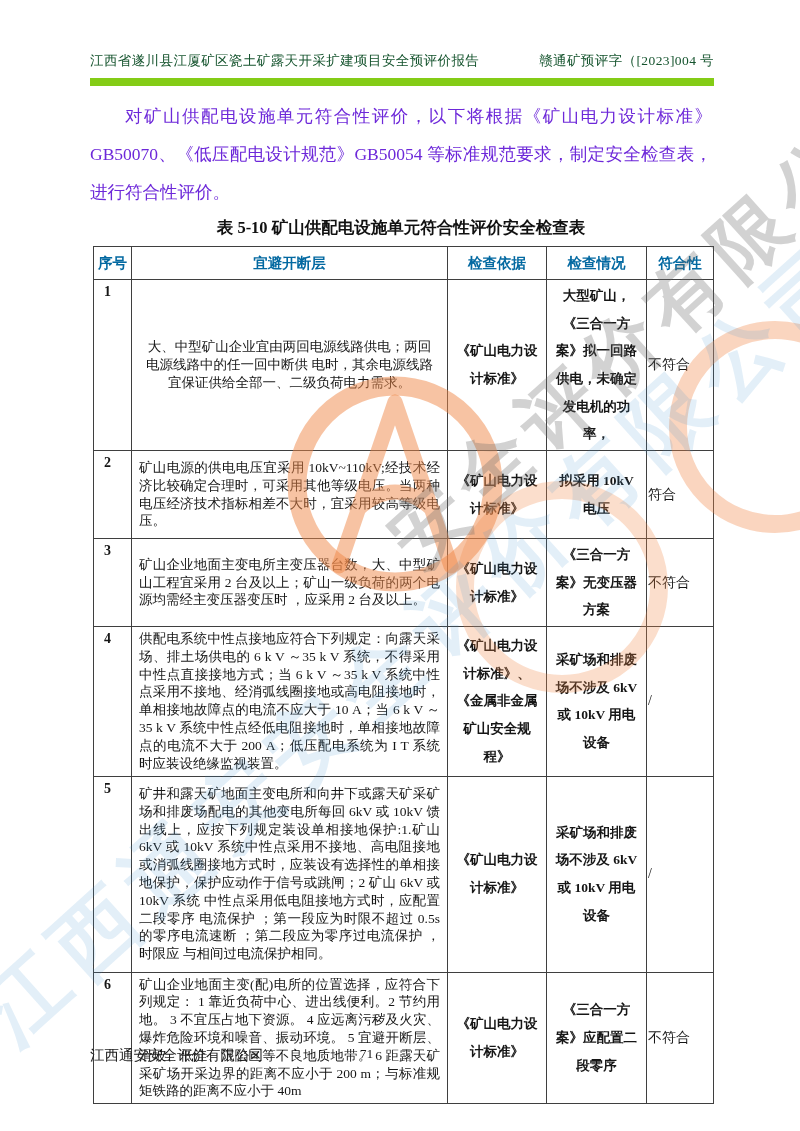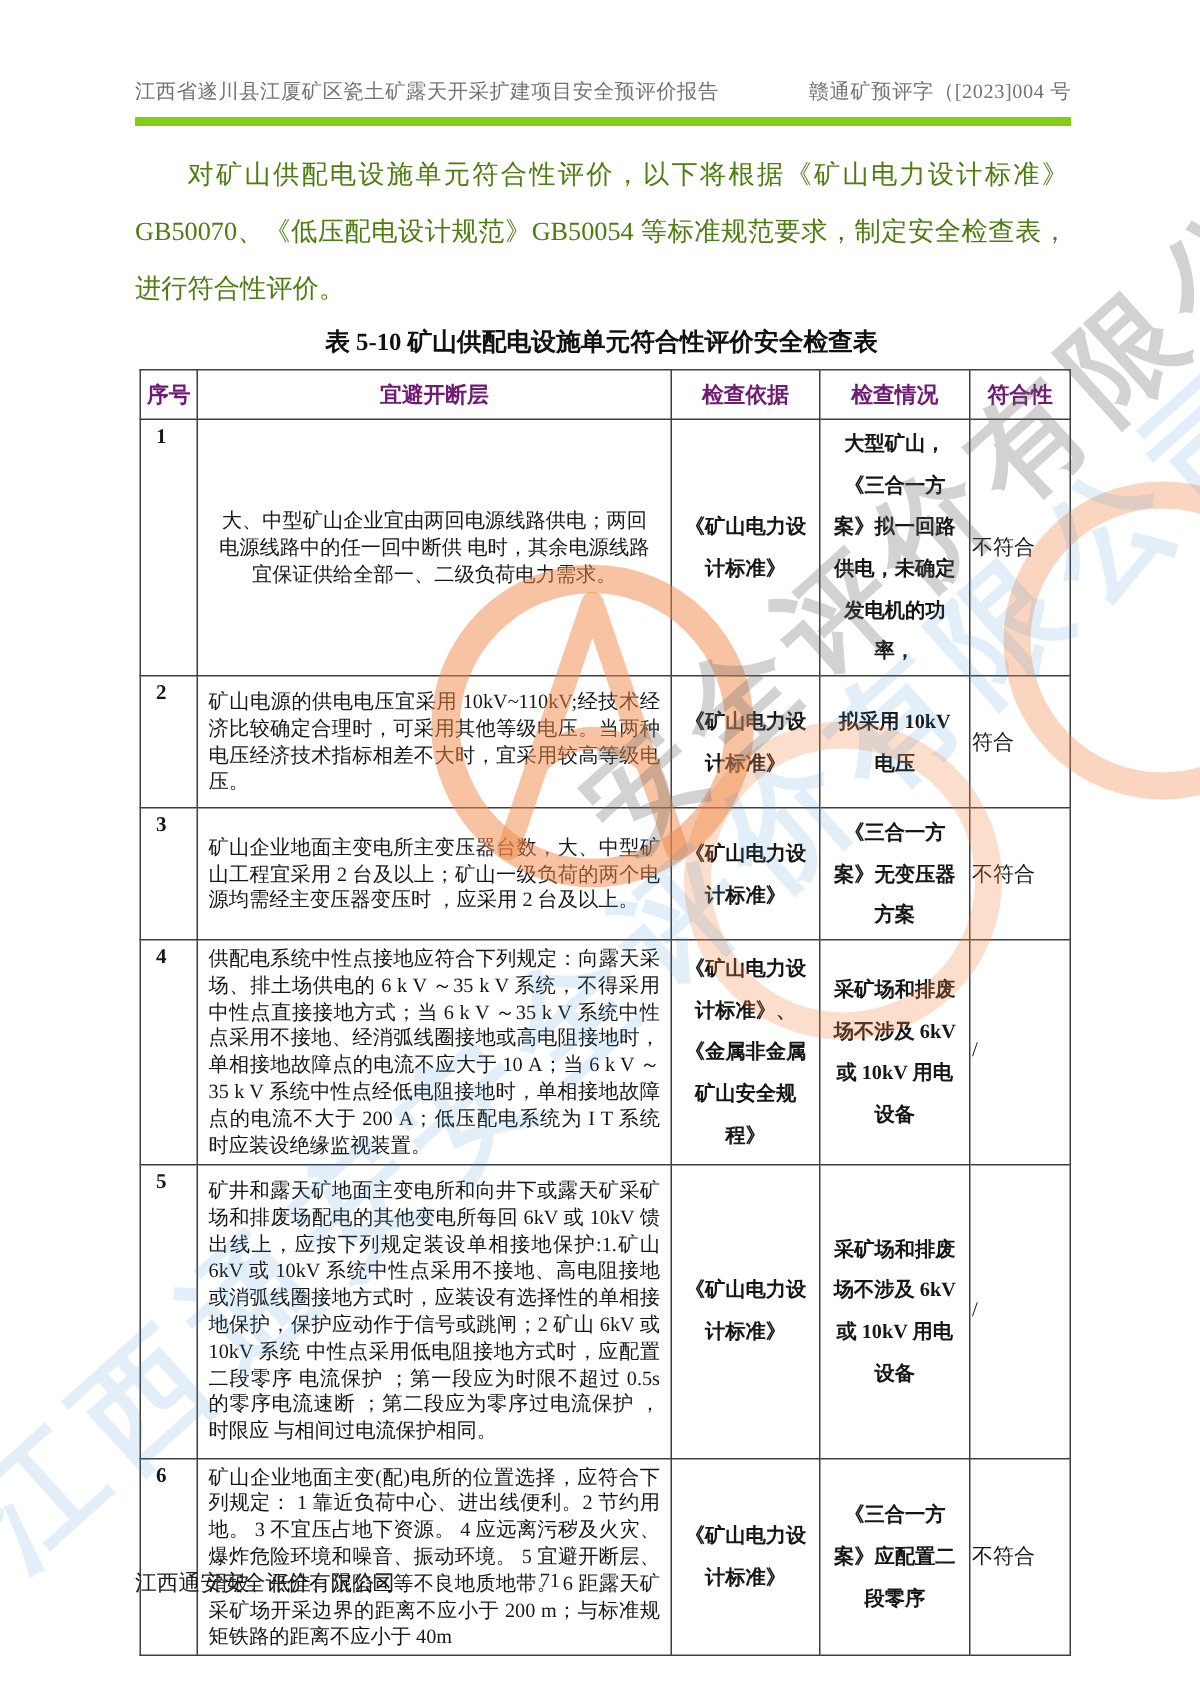--- a/index.html
+++ b/index.html
@@ -4,41 +4,41 @@
 <style>
   html,body{margin:0;padding:0;background:#ffffff;}
   .page{
     position:relative; width:800px; height:1131px; background:#ffffff;
     overflow:hidden; font-family:"Liberation Serif","DejaVu Serif",serif; color:#1c1c1c;
   }
   
   .page-header{
     position:absolute; top:52px; left:90px; right:86px;
     display:flex; justify-content:space-between; align-items:center;
-    font-size:13.5px; letter-spacing:.4px; color:#737373;
-    border-bottom:6px solid #84cc16; padding-bottom:8px;
+    font-size:13.5px; letter-spacing:.4px; color:#14532d;
+    border-bottom:8px solid #84cc16; padding-bottom:8px;
   }
   
   .intro{
     position:absolute; top:97px; left:90px; width:622px;
-    font-size:17.5px; line-height:2.18; text-align:justify; text-indent:2em; color:#4d7c0f;
+    font-size:17.5px; line-height:2.18; text-align:justify; text-indent:2em; color:#6d28d9;
   }
   
   .table-title{
     position:absolute; top:217px; left:90px; width:622px;
     text-align:center; font-size:16.5px; font-weight:bold; color:#111;
   }
   
   table.checklist{
     position:absolute; top:246px; left:93px; width:620px;
     border-collapse:collapse; table-layout:fixed; background:transparent;
   }
   table.checklist th, table.checklist td{ border:1.5px solid #3f3f3f; }
   table.checklist th{
-    height:30px; font-size:14.5px; font-weight:bold; text-align:center; padding:1px 2px; color:#701a75;
+    height:30px; font-size:14.5px; font-weight:bold; text-align:center; padding:1px 2px; color:#0369a1;
   }
   td{ font-size:13.5px; color:#161616; }
   td.cell-no{ vertical-align:top; text-align:left; padding:4px 2px 2px 10px; font-weight:bold; font-size:14px; }
   td.cell-content{ vertical-align:middle; text-align:justify; padding:3px 7px; line-height:1.32; }
   td.cell-basis, td.cell-situation{
     vertical-align:middle; text-align:center; padding:2px 4px; line-height:2.05;font-weight:bold;
   }
   td.cell-compliance{ vertical-align:middle; text-align:left; font-size:14px; }
   tbody tr:nth-child(1){ height:112px; }
   tbody tr:nth-child(2){ height:88px; }

